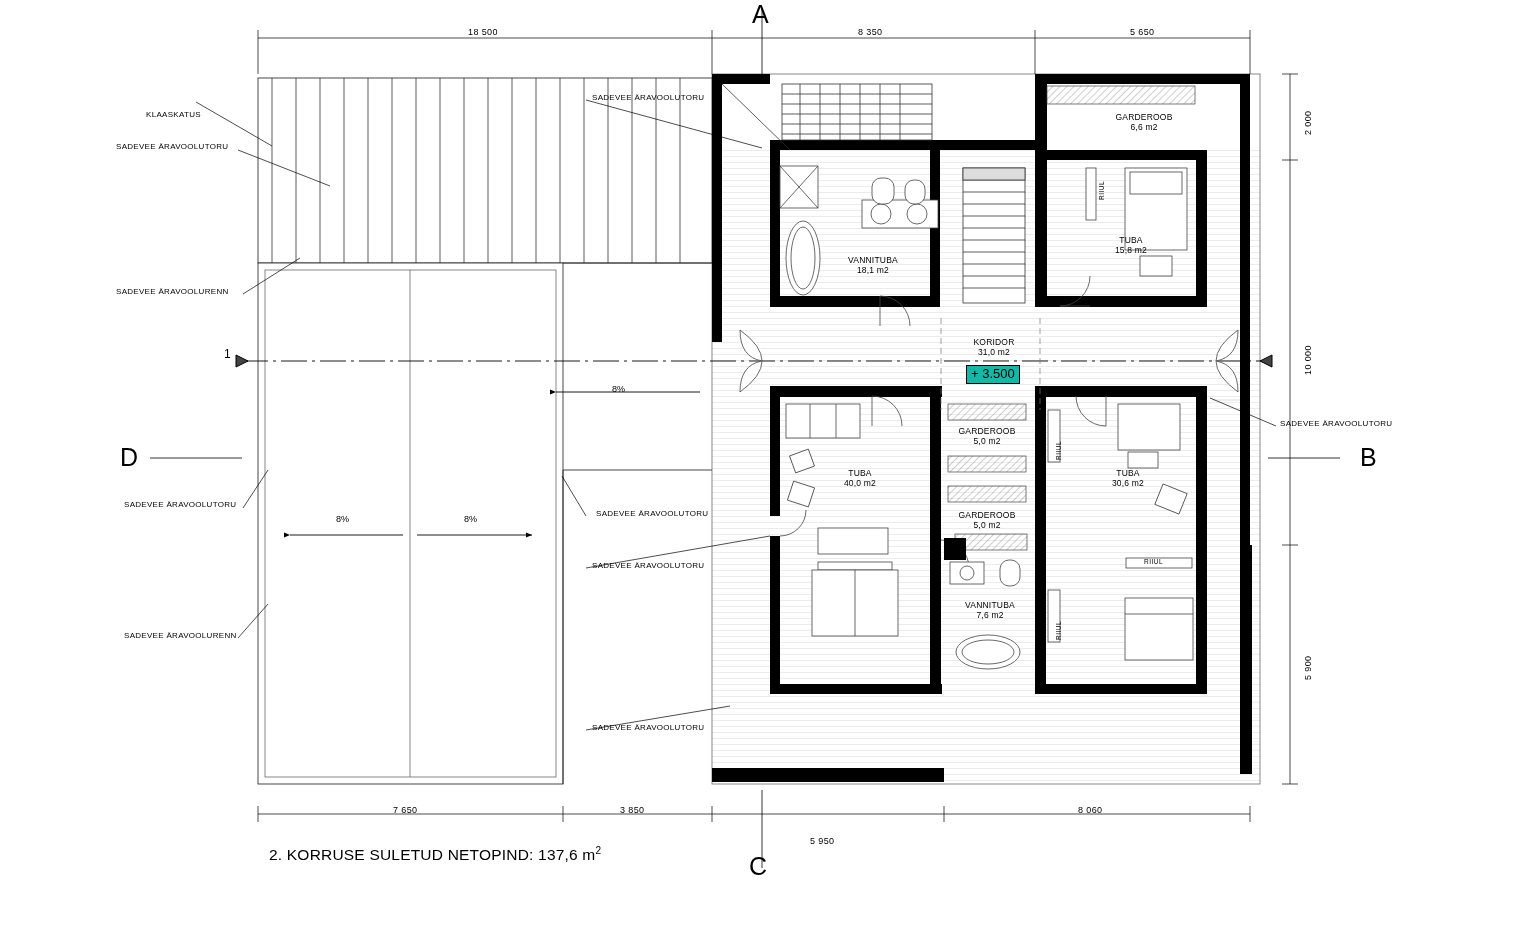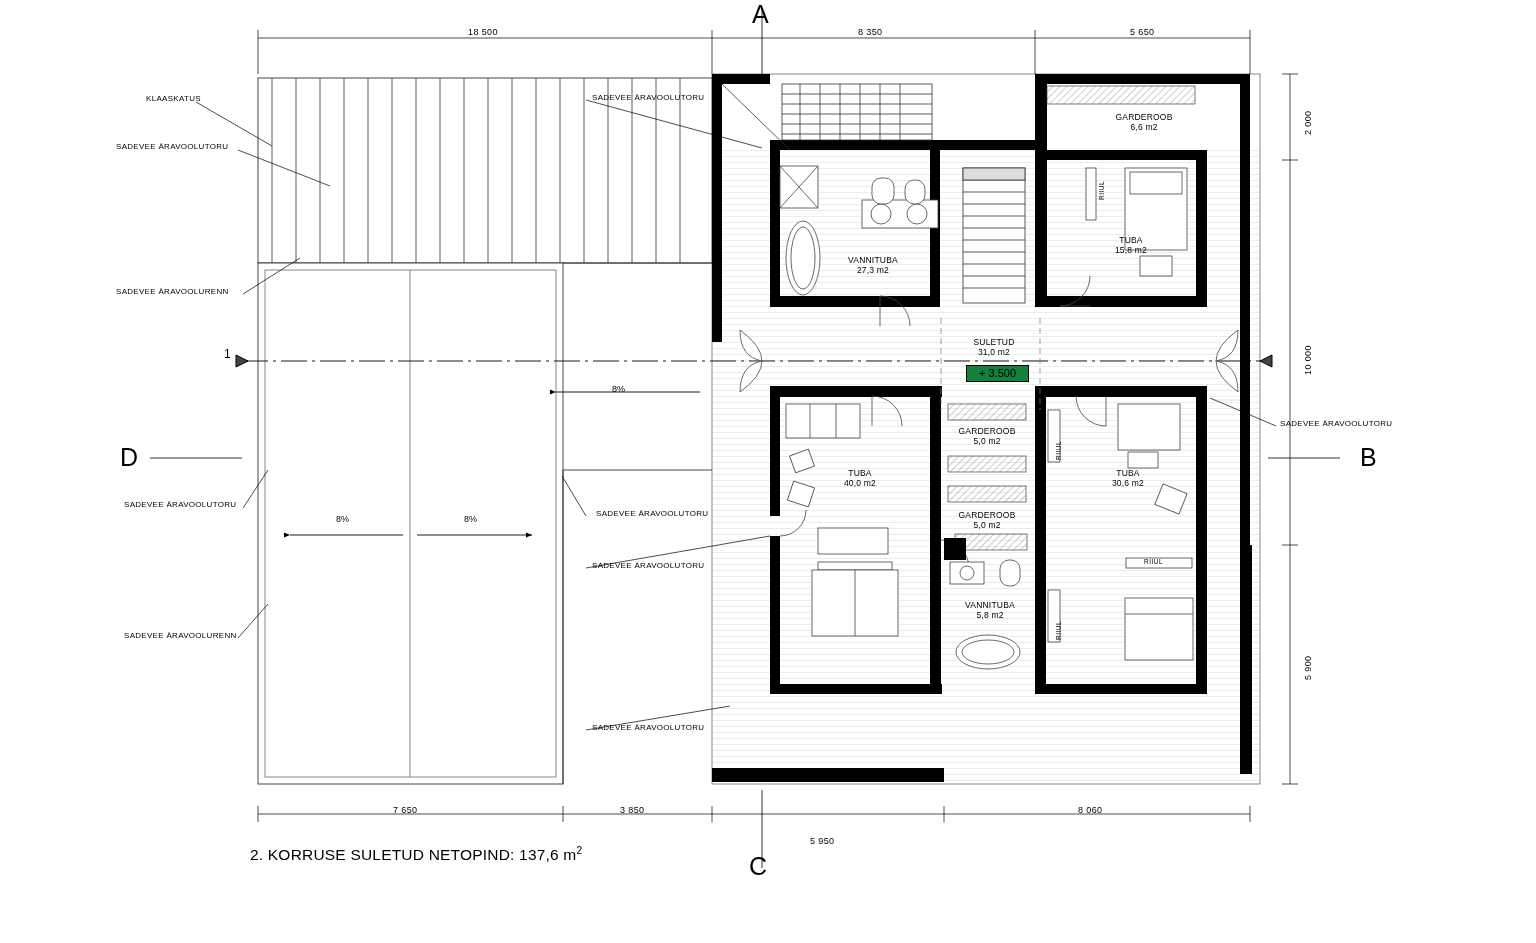--- a/index.html
+++ b/index.html
@@ -57,24 +57,24 @@
     letter-spacing: 0.5px;
   }
   .riiul-h {
     font-size: 6.5px;
     letter-spacing: 0.5px;
   }
   .slope {
     font-size: 9px;
   }
   .elev {
-    font-size: 11px;
+    font-size: 13px;
     border: 1px solid #000;
-    padding: 1px 12px;
-    background: #15803d;
+    padding: 1px 4px;
+    background: #14b8a6;
   }
   .footer {
     font-size: 15.5px;
     letter-spacing: 0.2px;
   }
   .sec-num {
     font-size: 12px;
   }
   sup { font-size: 0.65em; }
 </style>
@@ -351,21 +351,21 @@
 
 <div class="lbl dim" style="left:393px; top:805px;">7 650</div>
 <div class="lbl dim" style="left:620px; top:805px;">3 850</div>
 <div class="lbl dim" style="left:810px; top:836px;">5 950</div>
 <div class="lbl dim" style="left:1078px; top:805px;">8 060</div>
 
 <div class="lbl dim-v" style="left:1303px; top:135px;">2 000</div>
 <div class="lbl dim-v" style="left:1303px; top:375px;">10 000</div>
 <div class="lbl dim-v" style="left:1303px; top:680px;">5 900</div>
 
-<div class="lbl callout" style="left:124px; top:94px;padding-left:22px;">KLAASKATUS</div>
+<div class="lbl callout" style="left:124px; top:110px;padding-left:22px;">KLAASKATUS</div>
 <div class="lbl callout" style="left:116px; top:142px;">SADEVEE ÄRAVOOLUTORU</div>
 <div class="lbl callout" style="left:116px; top:287px;">SADEVEE ÄRAVOOLURENN</div>
 <div class="lbl callout" style="left:124px; top:500px;">SADEVEE ÄRAVOOLUTORU</div>
 <div class="lbl callout" style="left:124px; top:631px;">SADEVEE ÄRAVOOLURENN</div>
 
 <div class="lbl callout" style="left:592px; top:93px;">SADEVEE ÄRAVOOLUTORU</div>
 <div class="lbl callout" style="left:596px; top:509px;">SADEVEE ÄRAVOOLUTORU</div>
 <div class="lbl callout" style="left:592px; top:561px;">SADEVEE ÄRAVOOLUTORU</div>
 <div class="lbl callout" style="left:592px; top:723px;">SADEVEE ÄRAVOOLUTORU</div>
 <div class="lbl callout" style="left:1280px; top:419px;">SADEVEE ÄRAVOOLUTORU</div>
@@ -381,25 +381,25 @@
   <span class="area">6,6 m2</span>
 </div>
 
 <div class="lbl room" style="left:1076px; top:236px; width:110px;">
   <span>TUBA</span>
   <span class="area">15,8 m2</span>
 </div>
 
 <div class="lbl room" style="left:818px; top:256px; width:110px;">
   <span>VANNITUBA</span>
-  <span class="area">27,3 m2</span>
+  <span class="area">18,1 m2</span>
 </div>
 
 <div class="lbl room" style="left:939px; top:338px; width:110px;">
-  <span>SULETUD</span>
+  <span>KORIDOR</span>
   <span class="area">31,0 m2</span>
 </div>
 
 <div class="lbl room" style="left:932px; top:427px; width:110px;">
   <span>GARDEROOB</span>
   <span class="area">5,0 m2</span>
 </div>
 
 <div class="lbl room" style="left:932px; top:511px; width:110px;">
   <span>GARDEROOB</span>
@@ -411,25 +411,25 @@
   <span class="area">40,0 m2</span>
 </div>
 
 <div class="lbl room" style="left:1073px; top:469px; width:110px;">
   <span>TUBA</span>
   <span class="area">30,6 m2</span>
 </div>
 
 <div class="lbl room" style="left:935px; top:601px; width:110px;">
   <span>VANNITUBA</span>
-  <span class="area">5,8 m2</span>
+  <span class="area">7,6 m2</span>
 </div>
 
 <div class="lbl elev" style="left:966px; top:365px;">+ 3.500</div>
 
 <div class="lbl riiul-v" style="left:1098px; top:200px;">RIIUL</div>
 <div class="lbl riiul-v" style="left:1055px; top:460px;">RIIUL</div>
 <div class="lbl riiul-v" style="left:1055px; top:640px;">RIIUL</div>
 <div class="lbl riiul-h" style="left:1144px; top:558px;">RIIUL</div>
 
-<div class="lbl footer" style="left:250px; top:845px;">
+<div class="lbl footer" style="left:269px; top:845px;">
   <span>2. KORRUSE SULETUD NETOPIND: 137,6 m</span><sup>2</sup>
 </div>
 
 </body></html>

